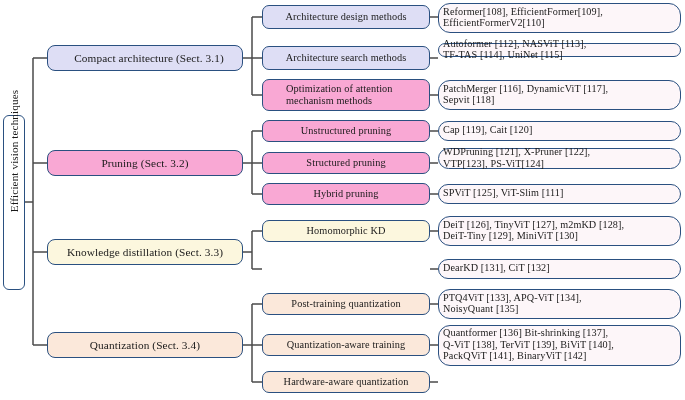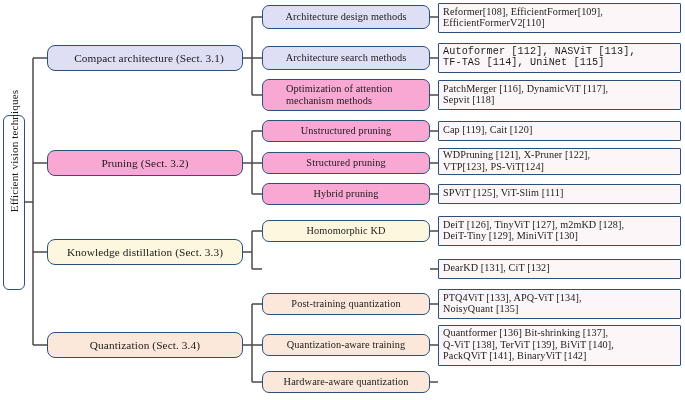--- a/index.html
+++ b/index.html
@@ -67,21 +67,21 @@
     font-size: 10.3px;
     border-radius: 7px;
     padding: 0 16px;
   }
   .lvl2.center { justify-content: center; }
   .lvl2.center .txt { text-align: center; }
   .lvl2.left .txt { text-align: left; padding-left: 7px; }
   
   .leaf {
     font-size: 10.2px;
-    border-radius: 1px;
+    border-radius: 12px;
     padding: 0 3px 2px 4px;
     border-color: #2a5080;
   }
   .leaf .txt { text-align: left; }
 
   
   .f-white   { background: #ffffff; }
   .f-blue    { background: #dedef5; }
   .f-lav     { background: #f9a8d4; }
   .f-green   { background: #f9a8d4; }
@@ -199,33 +199,33 @@
   </div>
 
   <div class="node lvl2 center f-peach" style="left:262px; top:371px; width:168px; height:22px;">
     <span class="txt">Hardware-aware quantization</span>
   </div>
 
   <div class="node leaf f-pale" style="left:438px; top:3px; width:243px; height:30px;">
     <span class="txt pre">Reformer[108], EfficientFormer[109],<br>EfficientFormerV2[110]</span>
   </div>
 
-  <div class="node leaf f-pale" style="left:438px; top:43px; width:243px; height:30px;font-family:Liberation Mono, monospace;">
+  <div class="node leaf f-pale" style="left:438px; top:43px; width:243px; height:14px;">
     <span class="txt pre">Autoformer [112], NASViT [113],<br>TF-TAS [114], UniNet [115]</span>
   </div>
 
   <div class="node leaf f-pale" style="left:438px; top:80px; width:243px; height:30px;">
     <span class="txt pre">PatchMerger [116], DynamicViT [117],<br>Sepvit [118]</span>
   </div>
 
   <div class="node leaf f-pale" style="left:438px; top:121px; width:243px; height:20px;">
     <span class="txt pre">Cap [119], Cait [120]</span>
   </div>
 
-  <div class="node leaf f-pale" style="left:438px; top:148px; width:243px; height:27px;">
+  <div class="node leaf f-pale" style="left:438px; top:148px; width:243px; height:21px;">
     <span class="txt pre">WDPruning [121], X-Pruner [122],<br>VTP[123], PS-ViT[124]</span>
   </div>
 
   <div class="node leaf f-pale" style="left:438px; top:184px; width:243px; height:20px;">
     <span class="txt pre">SPViT [125], ViT-Slim [111]</span>
   </div>
 
   <div class="node leaf f-pale" style="left:438px; top:216px; width:243px; height:30px;">
     <span class="txt pre">DeiT [126], TinyViT [127], m2mKD [128],<br>DeiT-Tiny [129], MiniViT [130]</span>
   </div>

